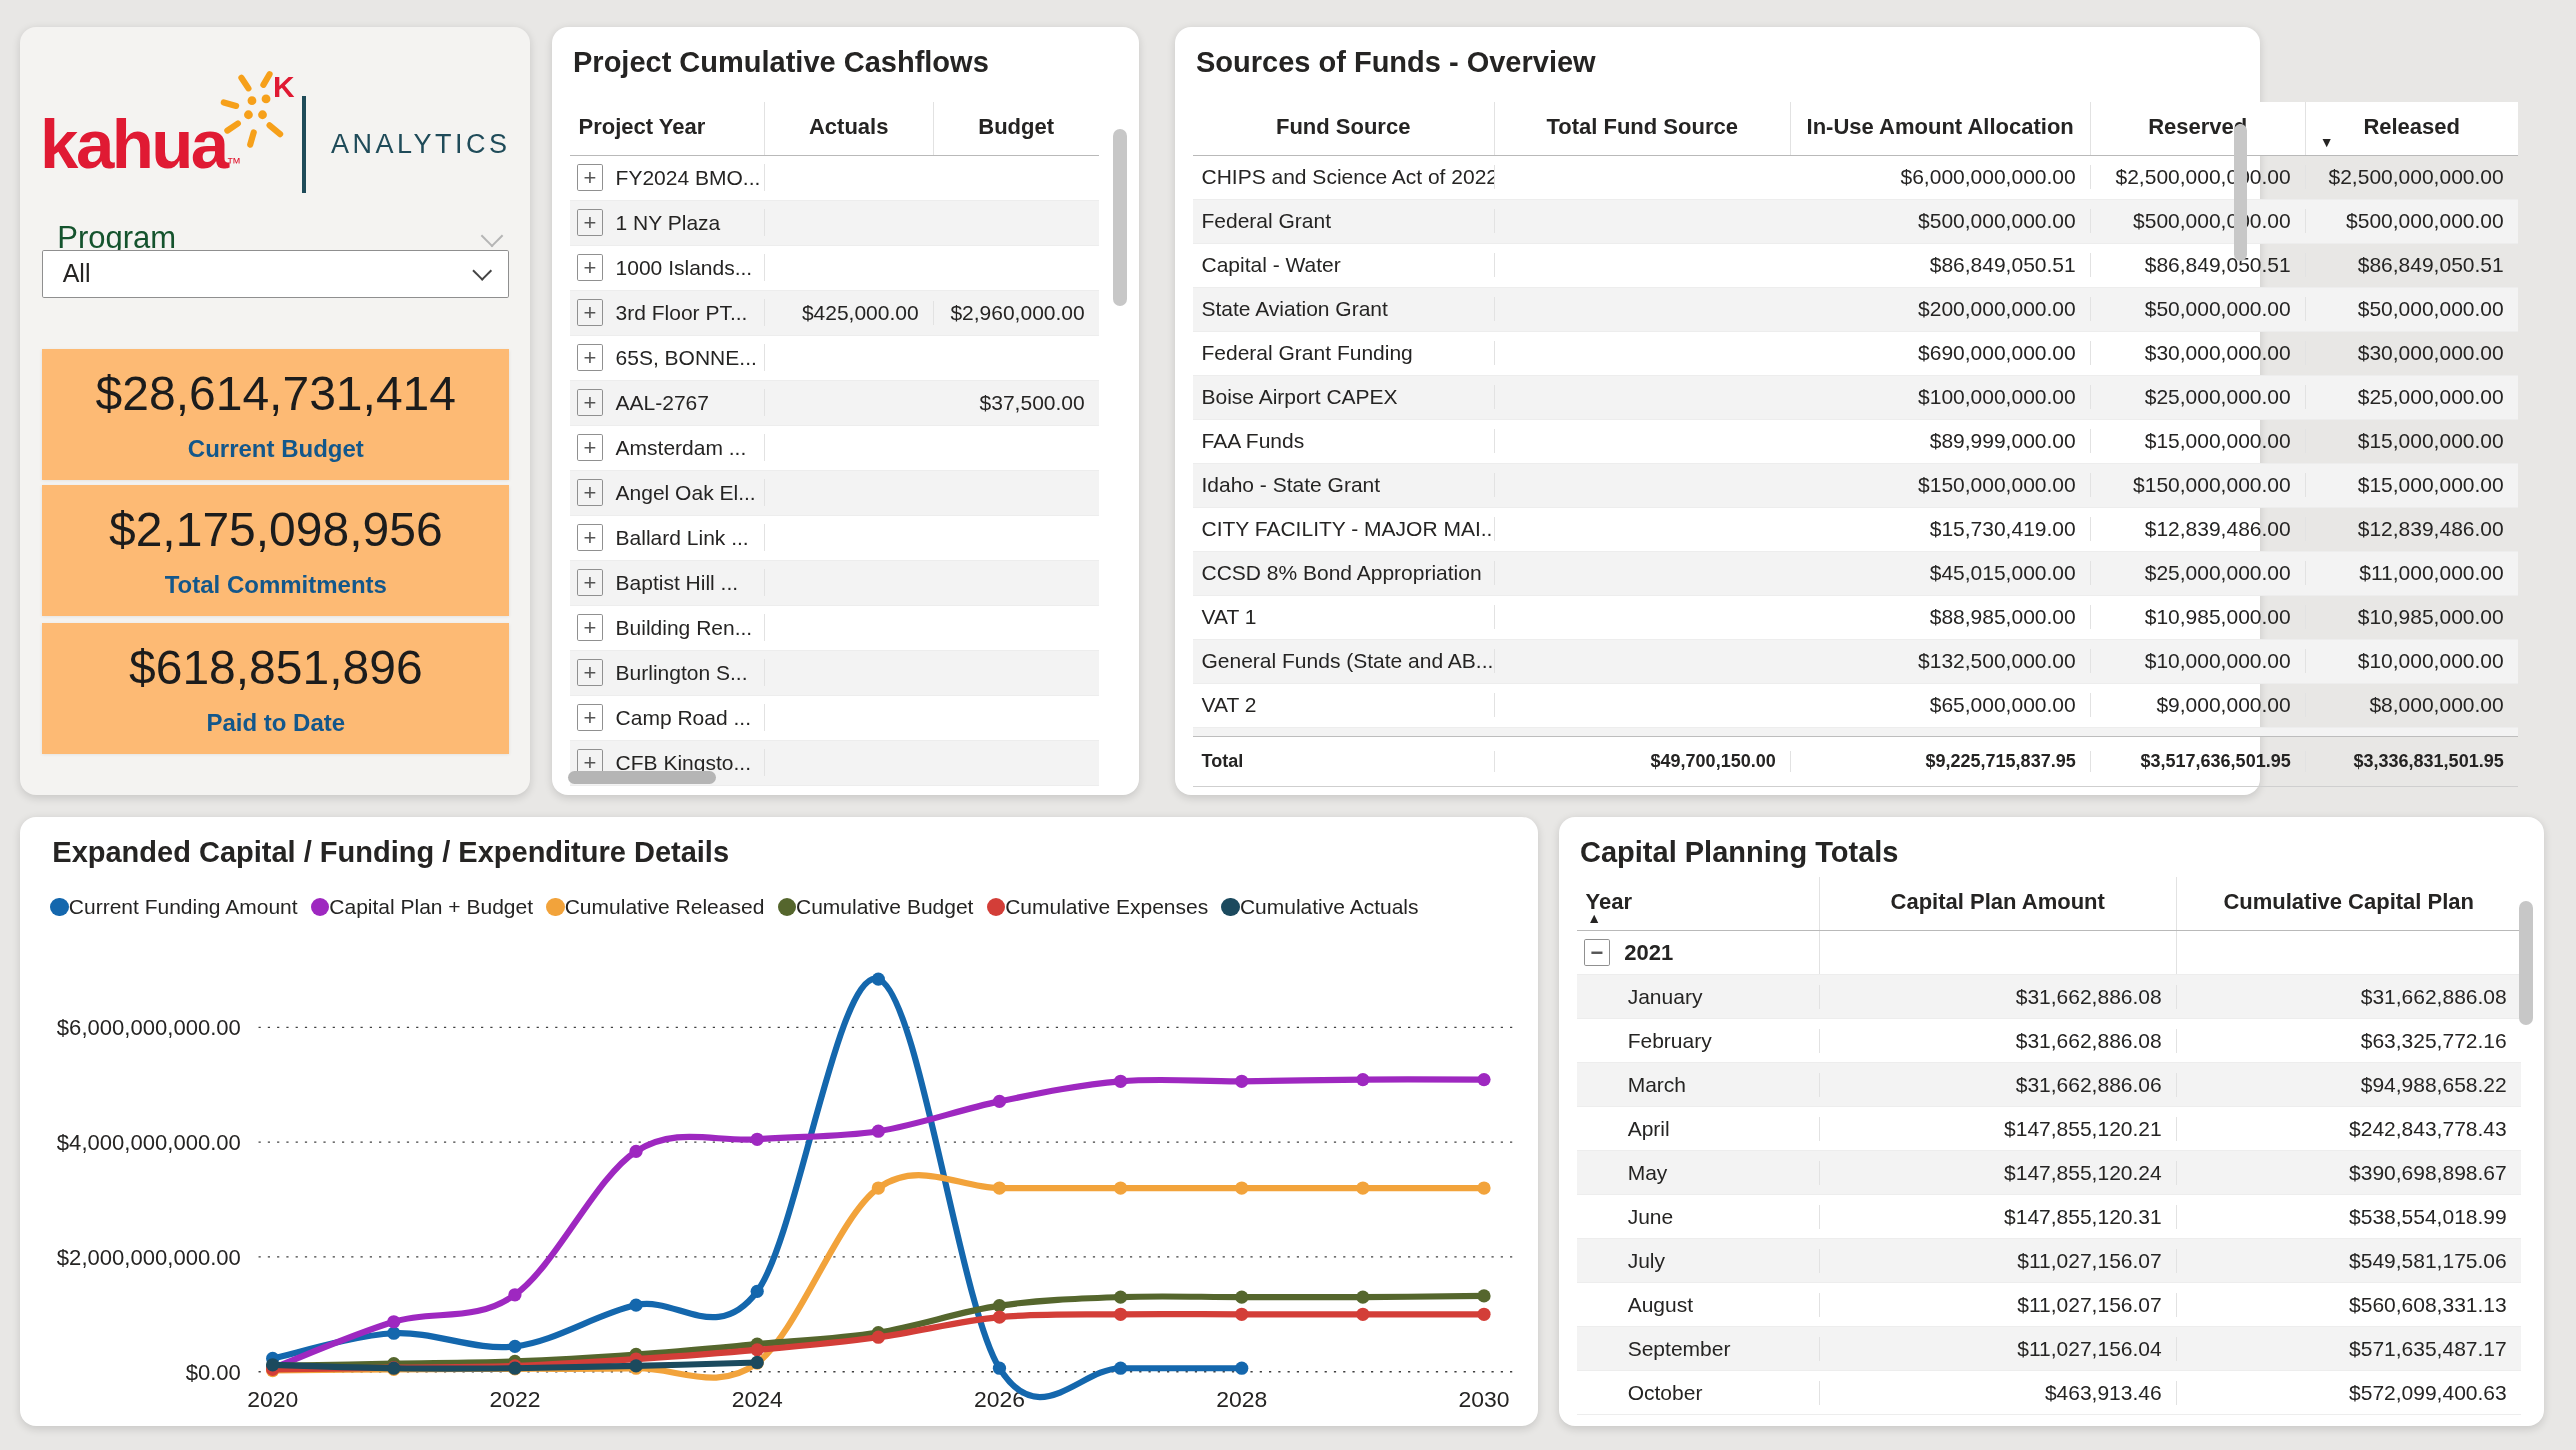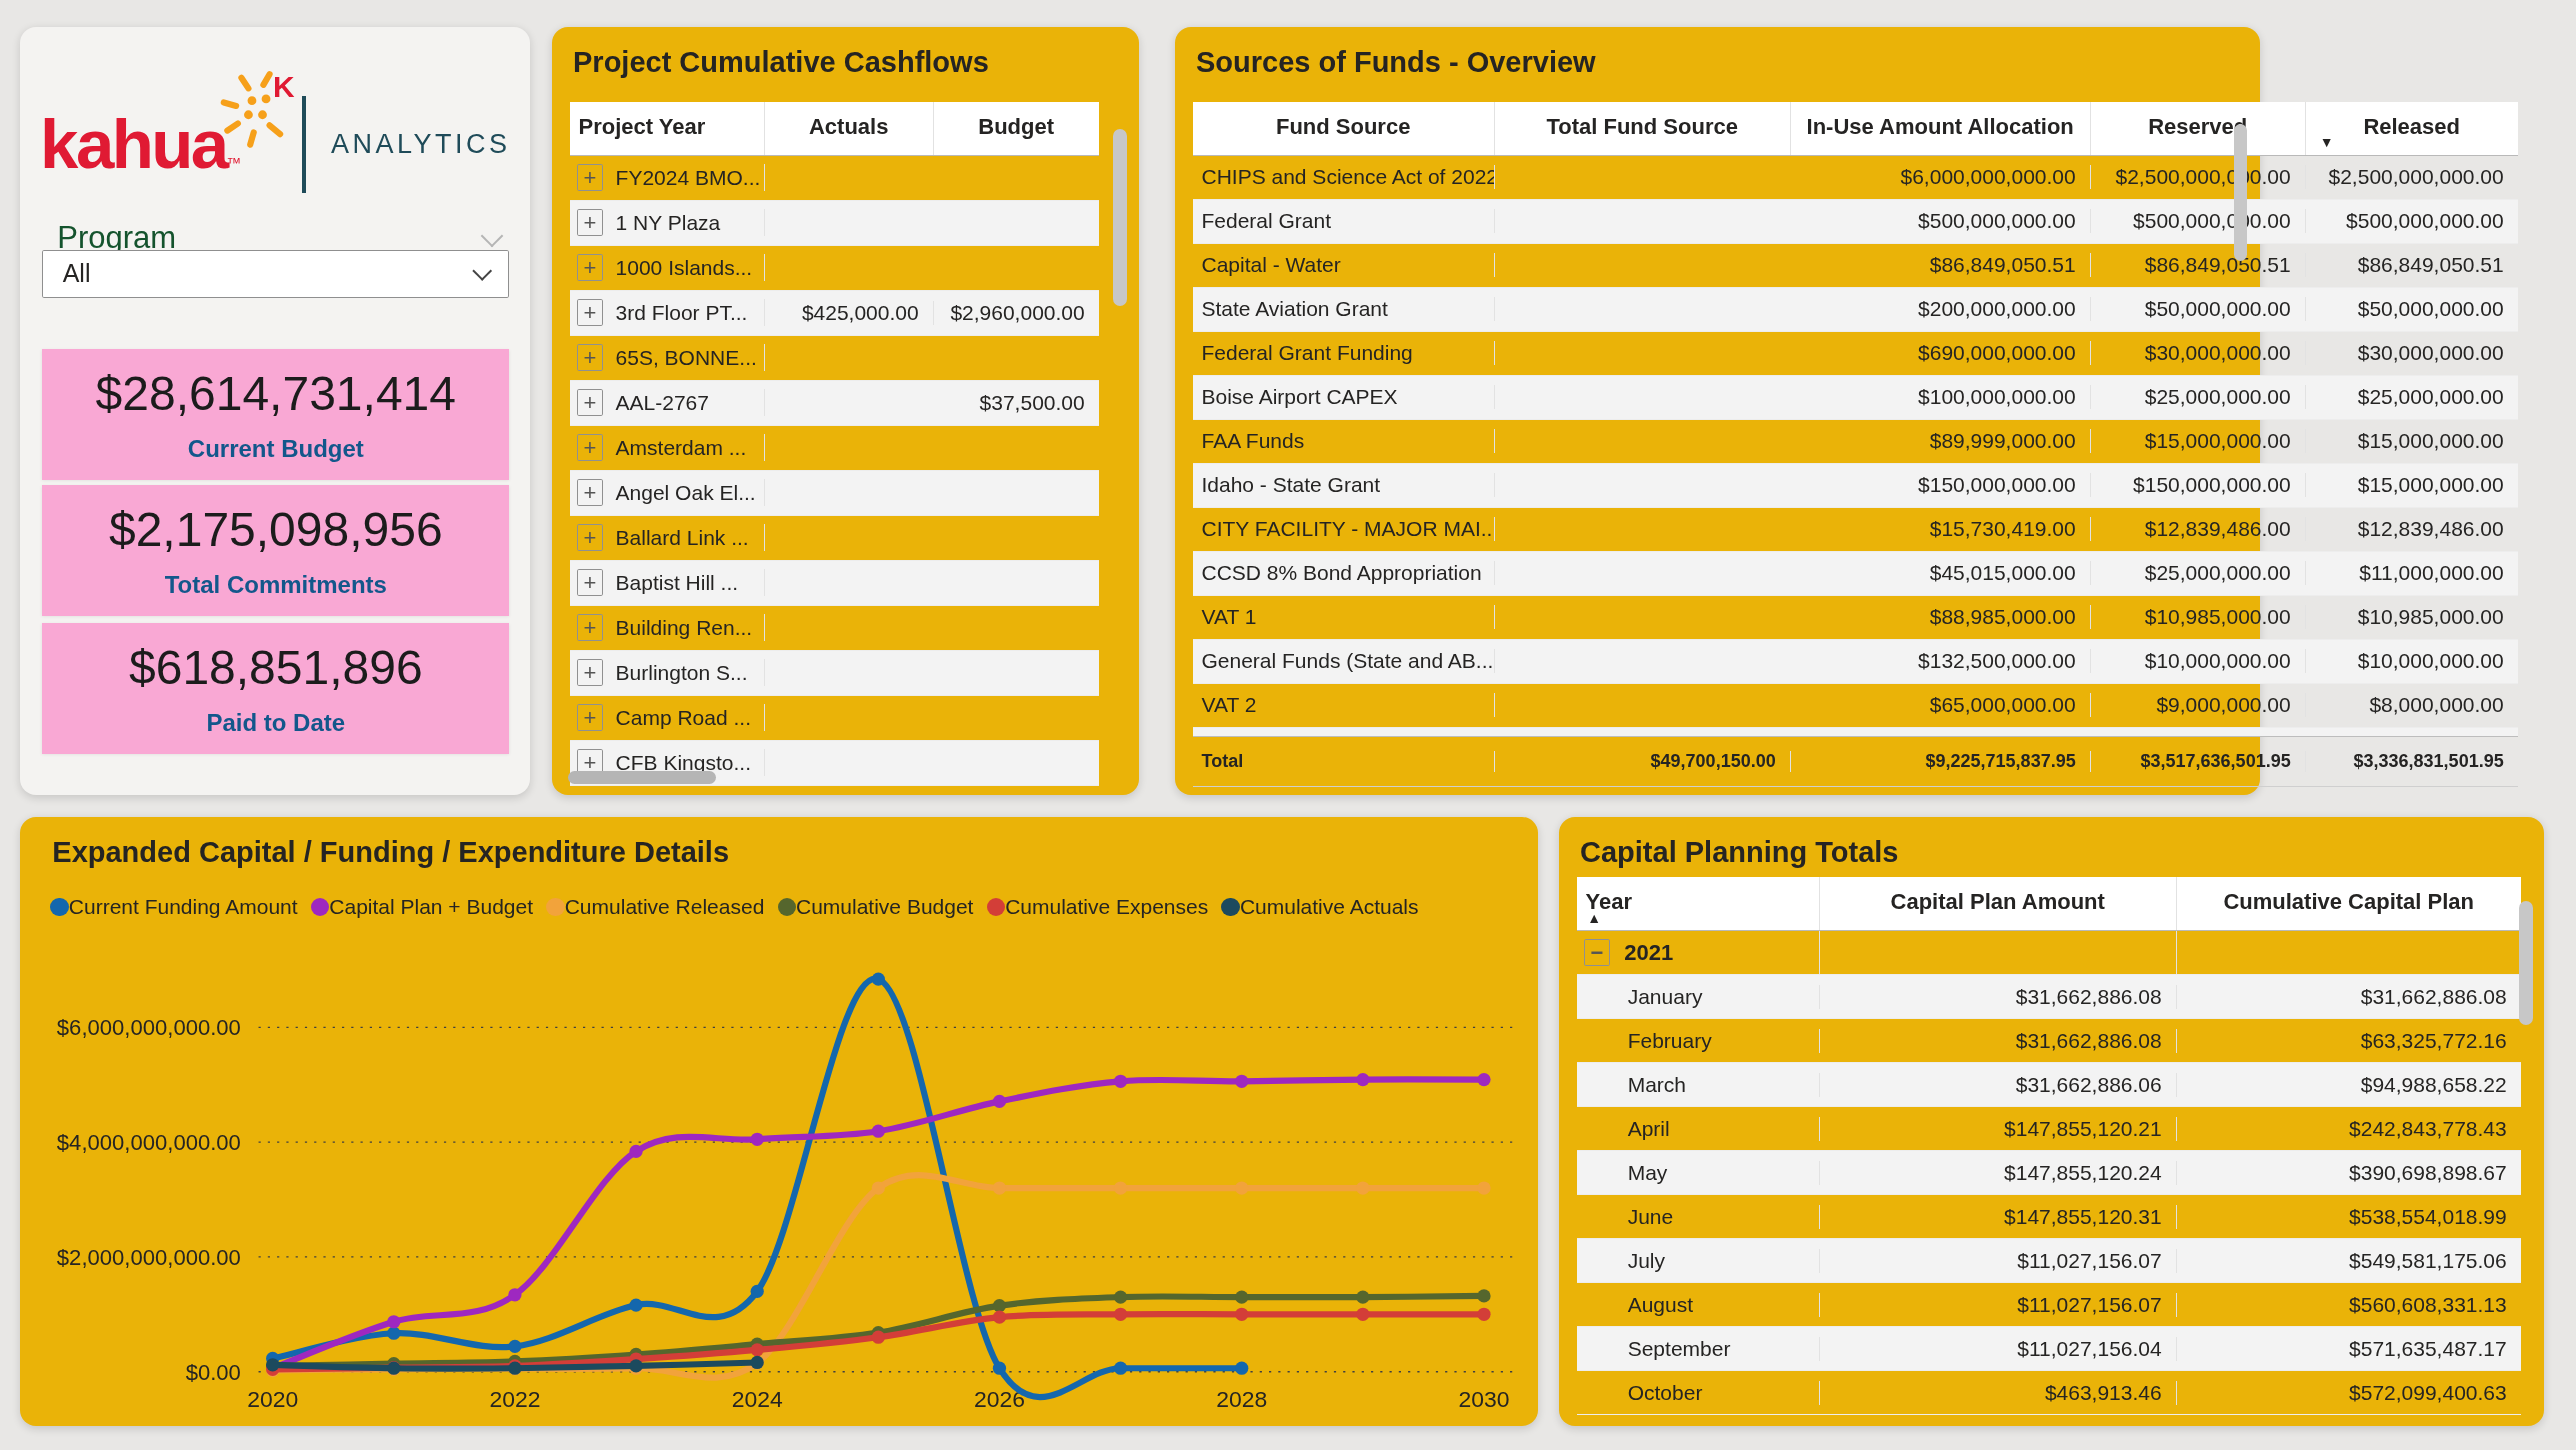--- a/index.html
+++ b/index.html
@@ -1,36 +1,36 @@
 <!DOCTYPE html>
 <html style="font-size:14px"><head>
 <meta charset="utf-8">
 <style>
   html,body{margin:0;padding:0}
   body{width:2576px;height:1450px;background:#e8e7e5;font-family:"Liberation Sans",sans-serif;color:#252423;position:relative;overflow:hidden}
-  .card{position:absolute;background:#eab308;border-radius:16px;box-shadow:0 2.6px 8.8px rgba(0,0,0,.14)}
+  .card{position:absolute;background:#ffffff;border-radius:16px;box-shadow:0 2.6px 8.8px rgba(0,0,0,.14)}
   #card-brand{left:20.3px;top:26.5px;width:510px;height:768px;background:#f4f3f1}
   #card-cashflows{left:552px;top:26.5px;width:587px;height:768px}
   #card-sources{left:1175px;top:26.5px;width:1085px;height:768px}
   #card-chart{left:20.3px;top:817px;width:1518px;height:609px}
   #card-capital{left:1559px;top:817px;width:985px;height:609px}
 
   
   .logo-row{position:absolute;top:69px;left:0;right:0;display:flex;justify-content:center;align-items:center;gap:25px}
   .kahua-wrap{position:relative;padding-right:35px}
   .kahua-text{font-size:69px;font-weight:700;color:#e01a33;letter-spacing:-2.6px;line-height:1}
   .kahua-tm{font-size:15px;color:#e01a33;vertical-align:baseline}
   .starburst{position:absolute;top:-41px;right:-26.5px}
   .brand-divider{width:4.4px;height:97px;background:#1f4b59}
   .analytics-text{font-size:27px;letter-spacing:3.5px;color:#1f4b59;font-weight:500}
   .slicer-label{position:absolute;left:37px;top:193px;font-size:31px;color:#14532d}
   .slicer-caret{position:absolute;right:30px;top:201px;width:14px;height:14px;border-right:2.6px solid #b5b5b5;border-bottom:2.6px solid #b5b5b5;transform:rotate(45deg)}
   .dropdown{position:absolute;left:22px;top:223px;width:467px;height:48px;background:#fff;border:0.9px solid #8f8f8f;border-radius:1.8px;display:flex;align-items:center;justify-content:space-between;padding:0 19.4px;font-size:25px;box-sizing:border-box;cursor:pointer}
   .dd-caret{width:12.4px;height:12.4px;border-right:2.2px solid #444;border-bottom:2.2px solid #444;transform:rotate(45deg);margin-top:-5.3px}
-  .kpi{position:absolute;left:22px;width:467px;height:131px;background:#f9a8d4;box-shadow:0 0.9px 3.5px rgba(0,0,0,.09);display:flex;flex-direction:column;align-items:center;justify-content:center;gap:14px}
+  .kpi{position:absolute;left:22px;width:467px;height:131px;background:#fdba74;box-shadow:0 0.9px 3.5px rgba(0,0,0,.09);display:flex;flex-direction:column;align-items:center;justify-content:center;gap:14px}
   #kpi-0{top:322px}#kpi-1{top:458px}#kpi-2{top:596px}
   .kpi-value{font-size:48px;color:#1c1c1c}
   .kpi-label{font-size:24px;color:#13578b;font-weight:700}
 
   
   .card-title{position:absolute;left:21px;top:19.4px;font-size:29px;font-weight:700;color:#252423;white-space:nowrap}
   .thead{font-weight:700;font-size:22px;border-bottom:0.9px solid #b9b9b9;background:#fff}
   .thead>div{padding-top:12.4px;box-sizing:border-box}
   .cellsep>div{border-right:0.9px solid #e2e2e2}
   .cellsep>div:last-child{border-right:none}

